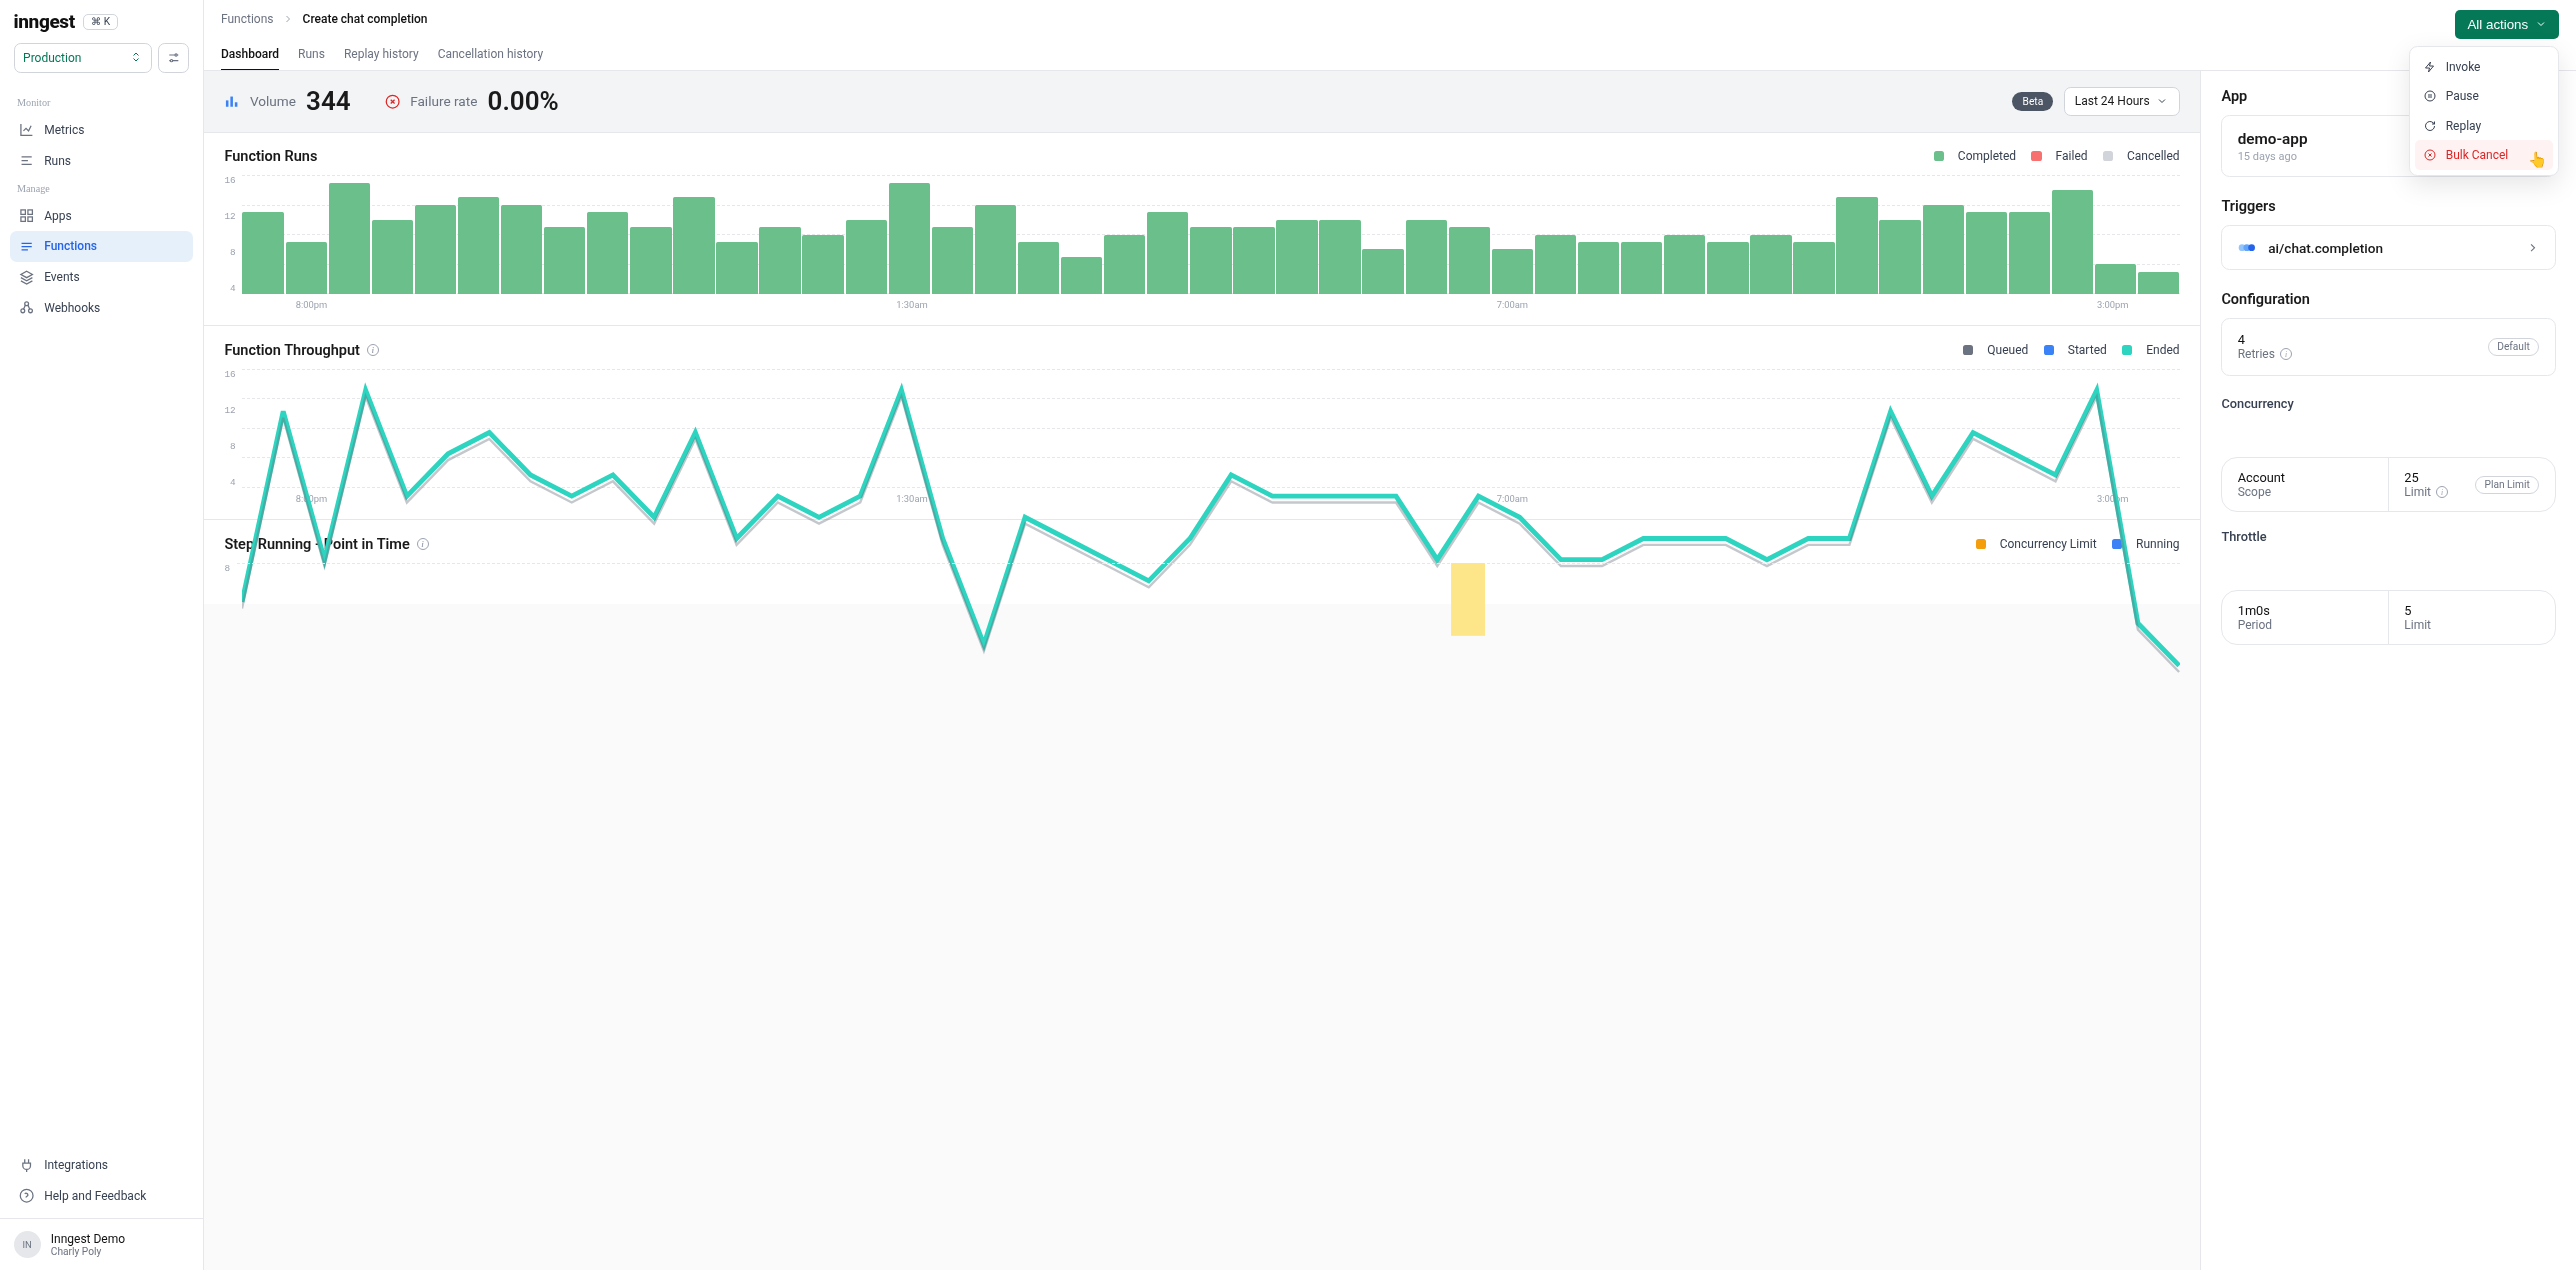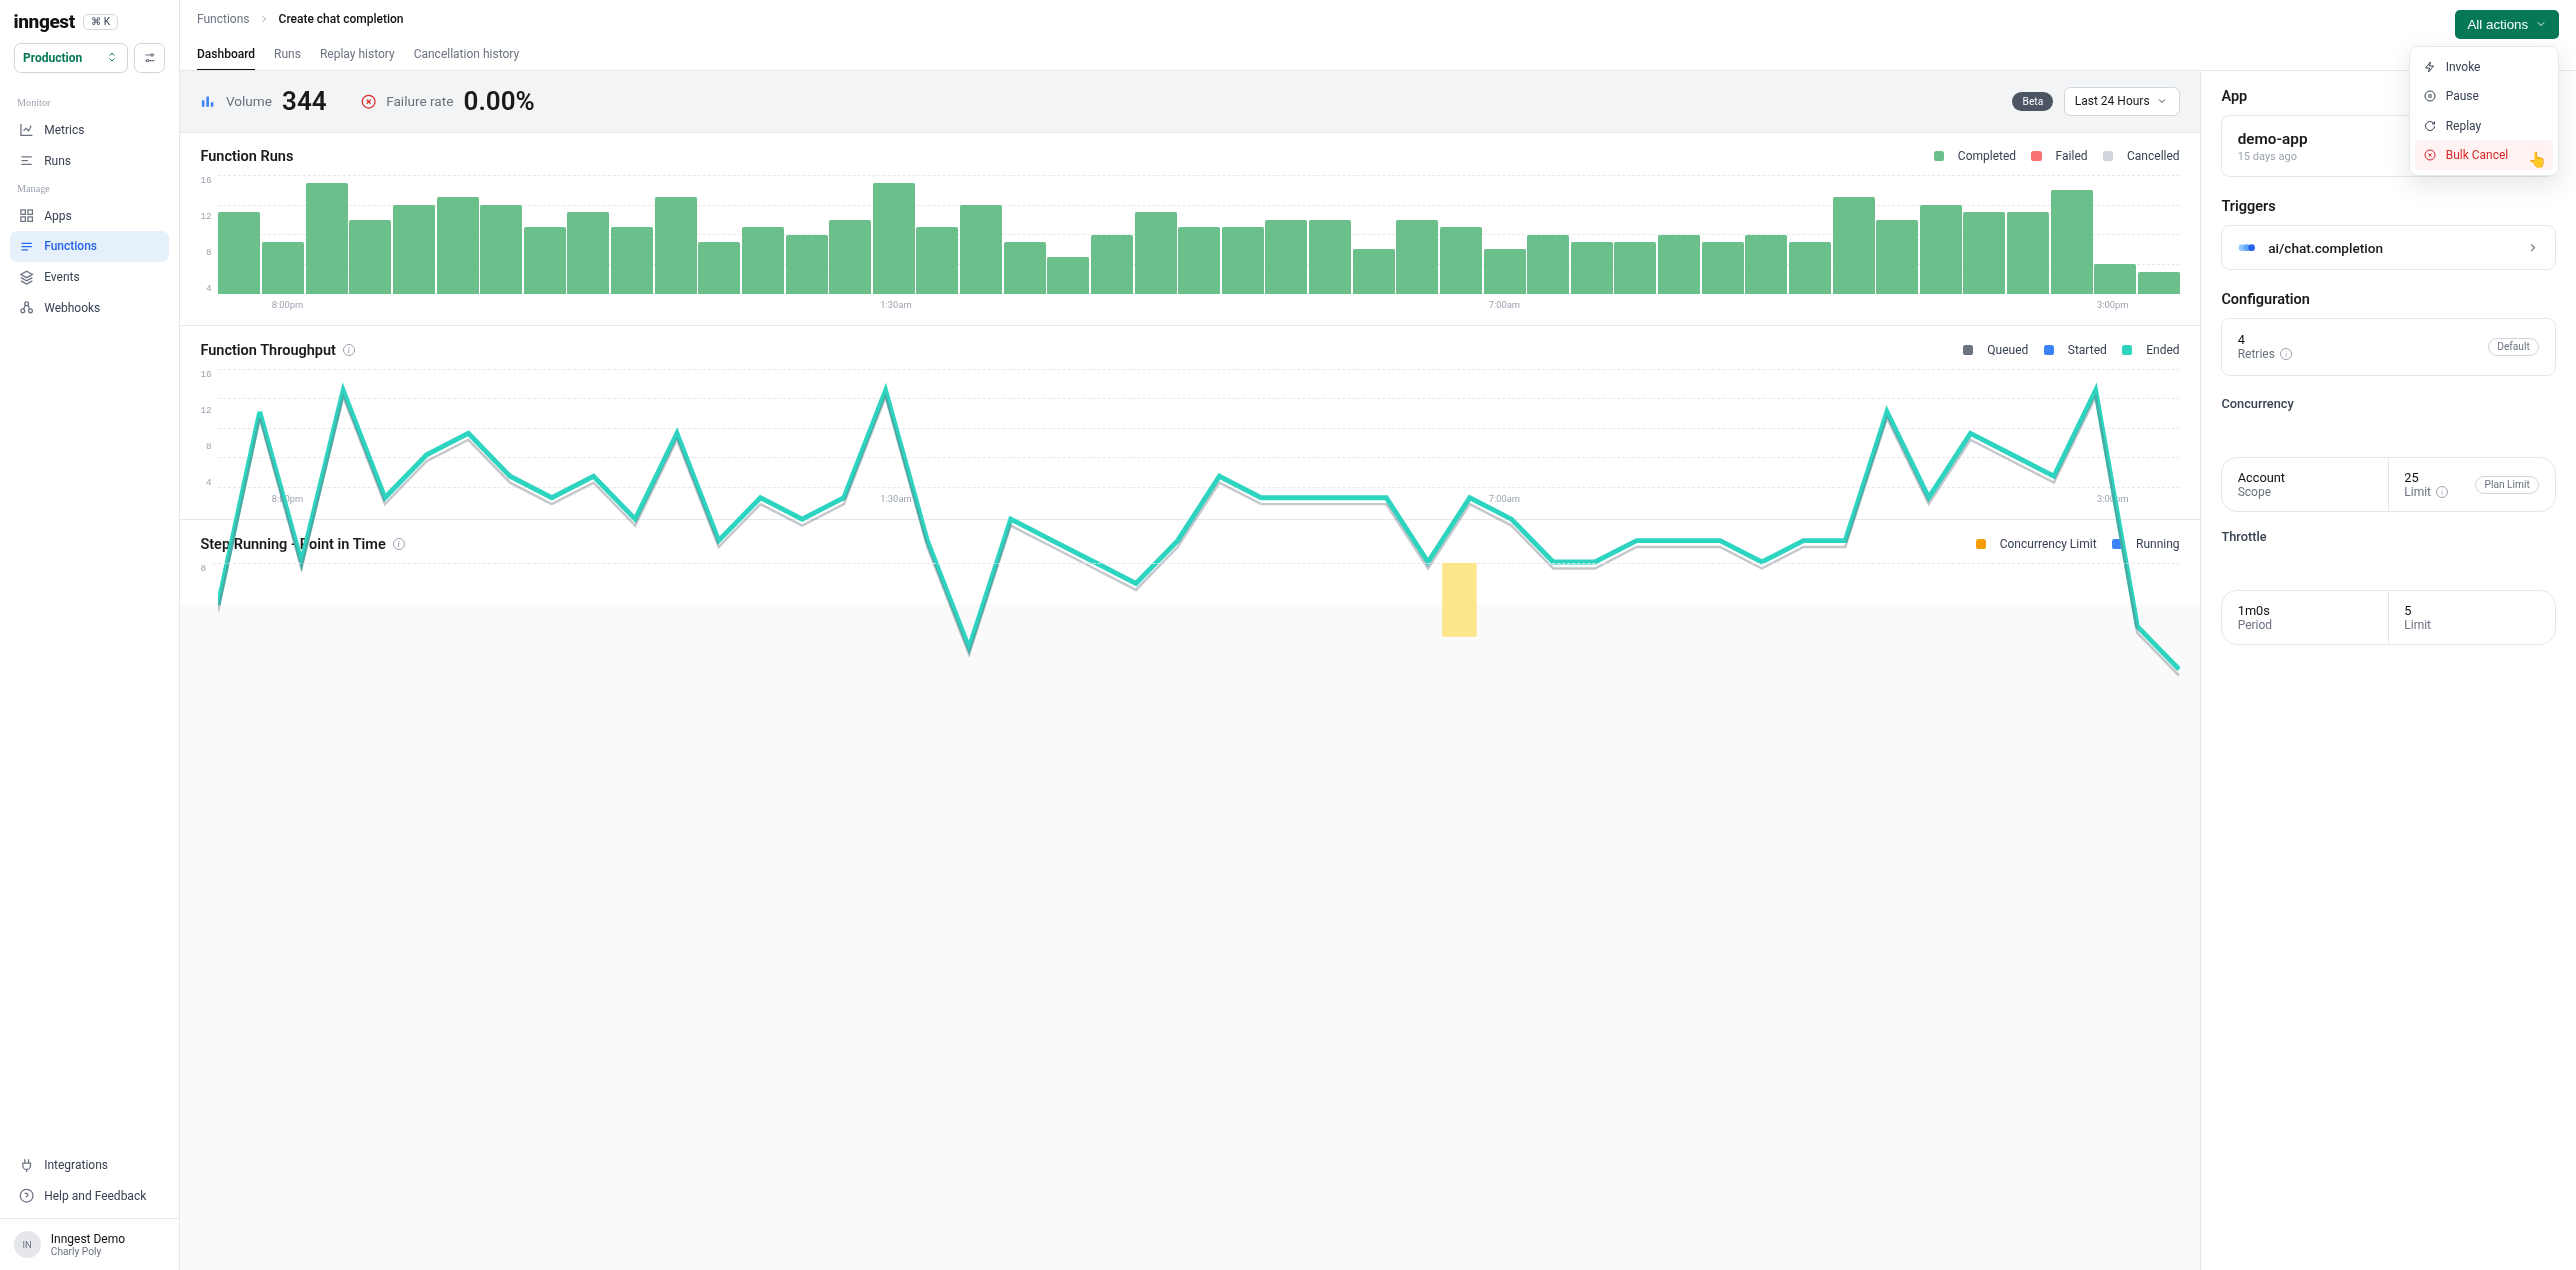--- a/index.html
+++ b/index.html
@@ -1,25 +1,25 @@
 <!DOCTYPE html>
 <html style="font-size:13.6px"><head>
 <meta charset="utf-8">
 <style>
 * { margin: 0; padding: 0; box-sizing: border-box; }
 body { font-family: -apple-system, BlinkMacSystemFont, "Segoe UI", Roboto, sans-serif; font-size: 12px; color: #1a1a1a; background: #fafafa; }
 .app { display: flex; height: 100vh; }
 
 
-.sidebar { width: 180px; background: #fff; border-right: 0.9px solid #e5e7eb; display: flex; flex-direction: column; }
+.sidebar { width: 204px; background: #fff; border-right: 0.9px solid #e5e7eb; display: flex; flex-direction: column; }
 .sidebar-top { padding: 10.2px 13.6px; display: flex; align-items: center; gap: 8.5px; }
 .logo { font-weight: 800; font-size: 19px; letter-spacing: -0.4px; color: #111; }
 .kbd { border: 0.9px solid #d1d5db; border-radius: 5.1px; padding: 1.7px 6.8px; font-size: 10.2px; color: #374151; background: #fff; }
 .env-row { display: flex; gap: 6.8px; padding: 0 13.6px 10.2px; }
-.env-select { flex: 1; border: 0.9px solid #d1d5db; border-radius: 6.8px; padding: 6.8px 8.5px; display: flex; align-items: flex-start; justify-content: space-between; color: #047857; font-weight: 700; cursor: pointer; }
+.env-select { flex: 1; border: 0.9px solid #d1d5db; border-radius: 6.8px; padding: 6.8px 8.5px; display: flex; align-items: flex-start; justify-content: space-between; color: #047857; font-weight: 400; cursor: pointer; }
 .env-btn { width: 31px; border: 0.9px solid #d1d5db; border-radius: 6.8px; display: flex; align-items: center; justify-content: center; cursor: pointer; color: #6b7280; }
 .nav-section { padding: 6.8px 10.2px; }
 .nav-head { font-size: 10.2px; color: #9ca3af; padding: 6.8px 6.8px; font-weight: 500; font-family: Liberation Serif, serif; }
 .nav-item { display: flex; align-items: center; gap: 10.2px; padding: 7.7px 8.5px; border-radius: 6.8px; cursor: pointer; color: #374151; }
 .nav-item.active { background: #e6f0fb; color: #2563eb; font-weight: 500; }
 .nav-item .ico { width: 15.3px; height: 15.3px; display: inline-flex; align-items: center; justify-content: center; color: #6b7280; }
 .nav-item.active .ico { color: #2563eb; }
 .sidebar-bottom { margin-top: auto; padding: 6.8px 10.2px; }
 .sidebar-footer { border-top: 0.9px solid #e5e7eb; padding: 12px 13.6px; display: flex; align-items: center; gap: 10.2px; }
 .avatar { width: 27px; height: 27px; border-radius: 50%; background: #e5e7eb; display: flex; align-items: center; justify-content: center; font-size: 9.4px; color: #6b7280; }

